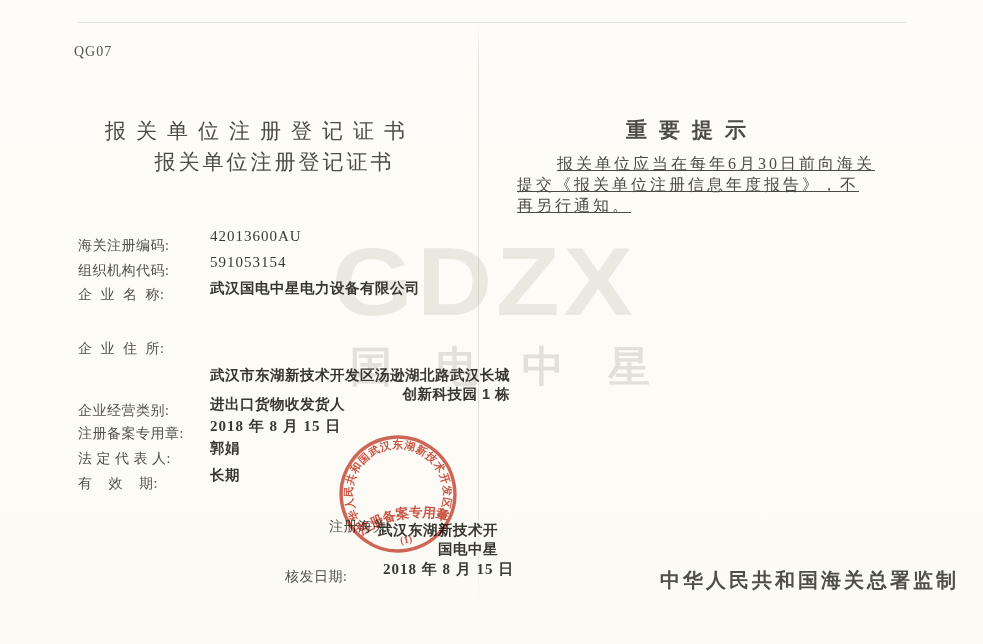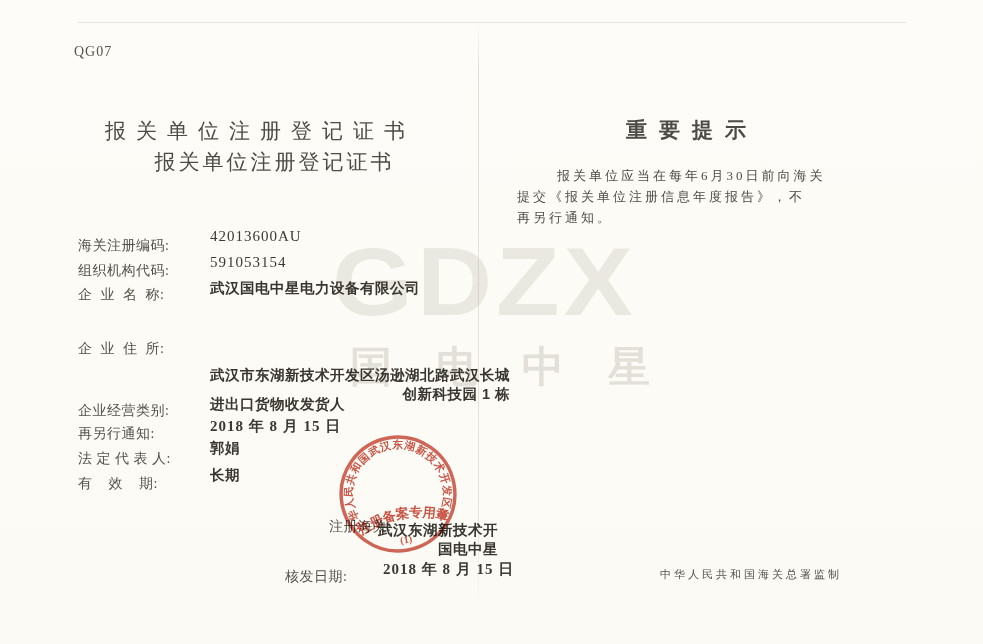--- a/index.html
+++ b/index.html
@@ -32,30 +32,30 @@
     color:rgba(168,162,150,0.30);user-select:none;z-index:1;
   }
   
   .form-code{left:74px;top:44px;font-size:14px;color:#55534c;letter-spacing:1px;z-index:2;}
   .cert-title1{left:90px;top:117px;width:330px;text-align:center;
     font-size:21px;letter-spacing:10px;text-indent:10px;color:#4d4b45;z-index:2;}
   .cert-title2{left:108px;top:148px;width:330px;text-align:center;
     font-size:21px;letter-spacing:3px;text-indent:3px;color:#4d4b45;z-index:2;}
   .notice-title{left:536px;top:116px;width:300px;text-align:center;
     font-size:21px;font-weight:700;letter-spacing:12px;text-indent:12px;color:#4d4b45;z-index:2;}
-  .notice-body{left:517px;top:165px;width:370px;font-size:13px;line-height:21px;
-    letter-spacing:3px;color:#4d4b45;z-index:2;}
+  .notice-body{left:517px;top:153px;width:370px;font-size:16px;line-height:21px;
+    letter-spacing:3px;color:#4d4b45;z-index:2;text-decoration:underline;}
   .notice-body .l1{text-indent:40px;}
   
   .lab{font-size:14px;color:#53514a;letter-spacing:0.5px;white-space:pre;z-index:2;}
   .v-code{font-size:15px;color:#3b3933;letter-spacing:1px;z-index:2;}
   .v-hei{font-family:"Liberation Sans",sans-serif;font-weight:700;
     font-size:14.5px;color:#38362f;letter-spacing:0.5px;line-height:19px;z-index:2;text-align:right;}
   .v-date{font-size:15px;font-weight:600;color:#3b3933;letter-spacing:1px;z-index:2;text-align:center;}
-  .footer{left:660px;top:567px;font-size:11px;letter-spacing:3px;color:#504e47;z-index:2;}
+  .footer{left:660px;top:567px;font-size:20px;letter-spacing:3px;color:#504e47;z-index:2;font-weight:bold;}
   
   .stamp{left:332px;top:428px;width:132px;height:132px;z-index:3;
     transform:rotate(-10deg);mix-blend-mode:multiply;opacity:0.88;}
   .stamp svg{width:100%;height:100%;}
 </style>
 </head>
 <body>
 
 <div class="page">
 
@@ -74,21 +74,21 @@
     <div class="l1">报关单位应当在每年6月30日前向海关</div>
     <div>提交《报关单位注册信息年度报告》，不</div>
     <div>再另行通知。</div>
   </div>
 
   <div class="abs lab" style="left:78px;top:237px;text-align:center;">海关注册编码:</div>
   <div class="abs lab" style="left:78px;top:262px;">组织机构代码:</div>
   <div class="abs lab" style="left:78px;top:286px;">企  业  名  称:</div>
   <div class="abs lab" style="left:78px;top:340px;">企  业  住  所:</div>
   <div class="abs lab" style="left:78px;top:402px;">企业经营类别:</div>
-  <div class="abs lab" style="left:78px;top:425px;">再另行通知:</div>
+  <div class="abs lab" style="left:78px;top:425px;">注册备案专用章:</div>
   <div class="abs lab" style="left:78px;top:450px;">法 定 代 表 人:</div>
   <div class="abs lab" style="left:78px;top:475px;">有    效    期:</div>
 
   <div class="abs v-code" style="left:210px;top:228px;">42013600AU</div>
   <div class="abs v-code" style="left:210px;top:254px;">591053154</div>
   <div class="abs v-hei" style="left:210px;top:279px;">武汉国电中星电力设备有限公司</div>
   <div class="abs v-hei" style="left:210px;top:334px;width:300px;margin-top:32px;">
     <div>武汉市东湖新技术开发区汤逊湖北路武汉长城</div>
     <div>创新科技园 1 栋</div>
   </div>

